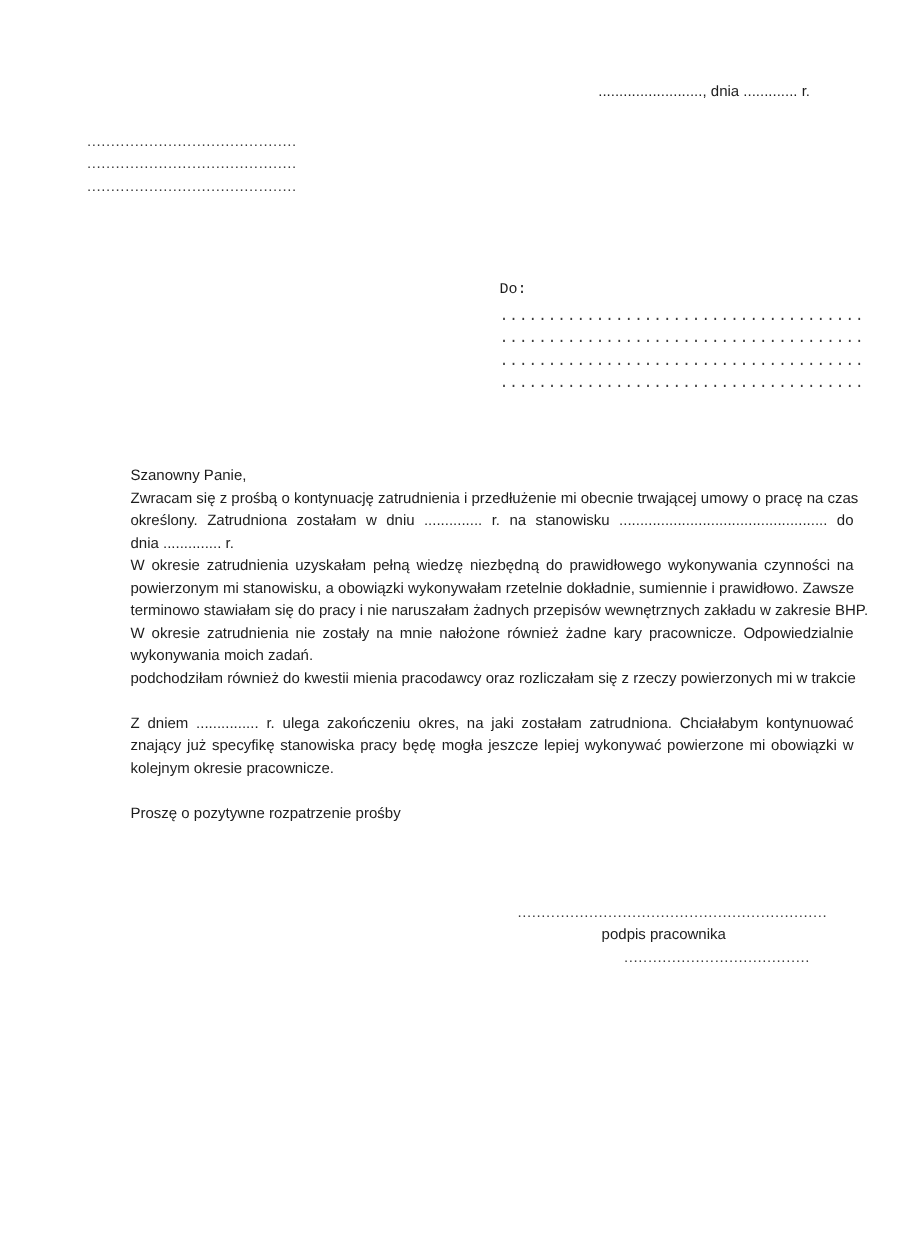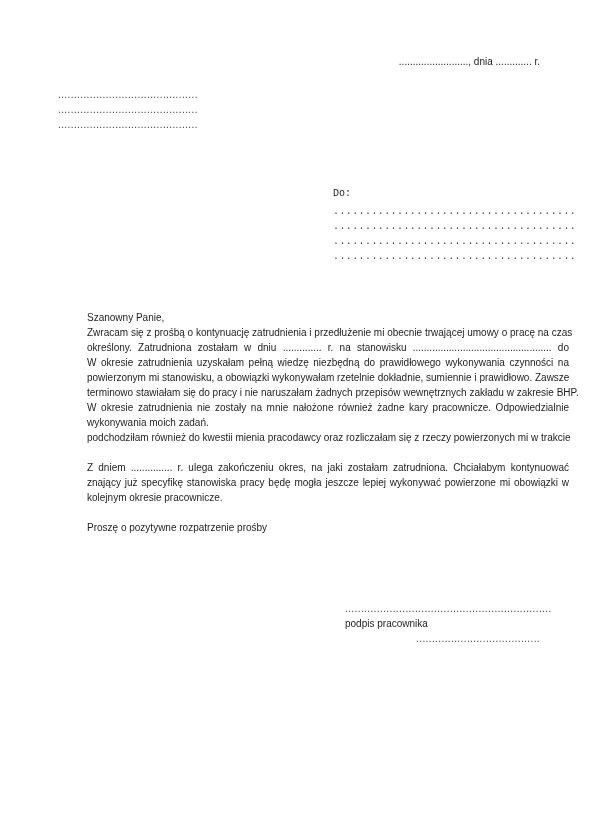--- a/index.html
+++ b/index.html
@@ -47,21 +47,21 @@
     margin-left: 29px;
   }
   .spacer { height: 15px; }
   .signature-block {
     position: absolute;
     left: 345px;
     top: 601px;
     width: 195px;
     line-height: 14px;
   }
-  .sig-caption { }
+  .sig-caption { text-align: center; }
   .sig-line2 { text-align: right; }
   .dotted { letter-spacing: 0.4px; color: #3c3c3c; }
 </style>
 </head>
 <body>
 
 <div class="page">
 
   <div class="date-line ln">........................., dnia ............. r.</div>
 
@@ -80,20 +80,21 @@
       <div class="ln l dotted">......................................</div>
     </div>
   </div>
 
   <div class="body-block">
     <div class="ln l">Szanowny Panie,</div>
 
     <div>
       <div class="ln j">Zwracam się z prośbą o kontynuację zatrudnienia i przedłużenie mi obecnie trwającej umowy o pracę na czas</div>
       <div class="ln j">określony. Zatrudniona zostałam w dniu .............. r. na stanowisku .................................................. do</div>
+      <div class="ln l">dnia .............. r.</div>
     </div>
 
     <div>
       <div class="ln j">W okresie zatrudnienia uzyskałam pełną wiedzę niezbędną do prawidłowego wykonywania czynności na</div>
       <div class="ln j">powierzonym mi stanowisku, a obowiązki wykonywałam rzetelnie dokładnie, sumiennie i prawidłowo. Zawsze</div>
       <div class="ln j">terminowo stawiałam się do pracy i nie naruszałam żadnych przepisów wewnętrznych zakładu w zakresie BHP.</div>
       <div class="ln j">W okresie zatrudnienia nie zostały na mnie nałożone również żadne kary pracownicze. Odpowiedzialnie</div>
       <div class="ln l">wykonywania moich zadań.</div>
       <div class="ln j">podchodziłam również do kwestii mienia pracodawcy oraz rozliczałam się z rzeczy powierzonych mi w trakcie</div>
     </div>

